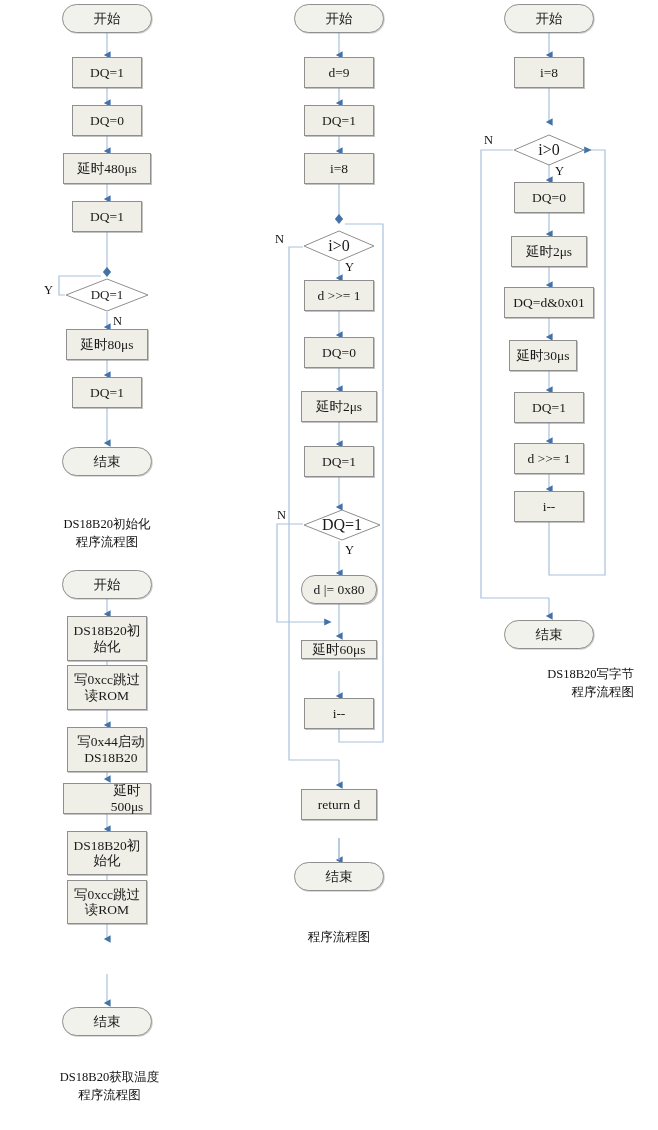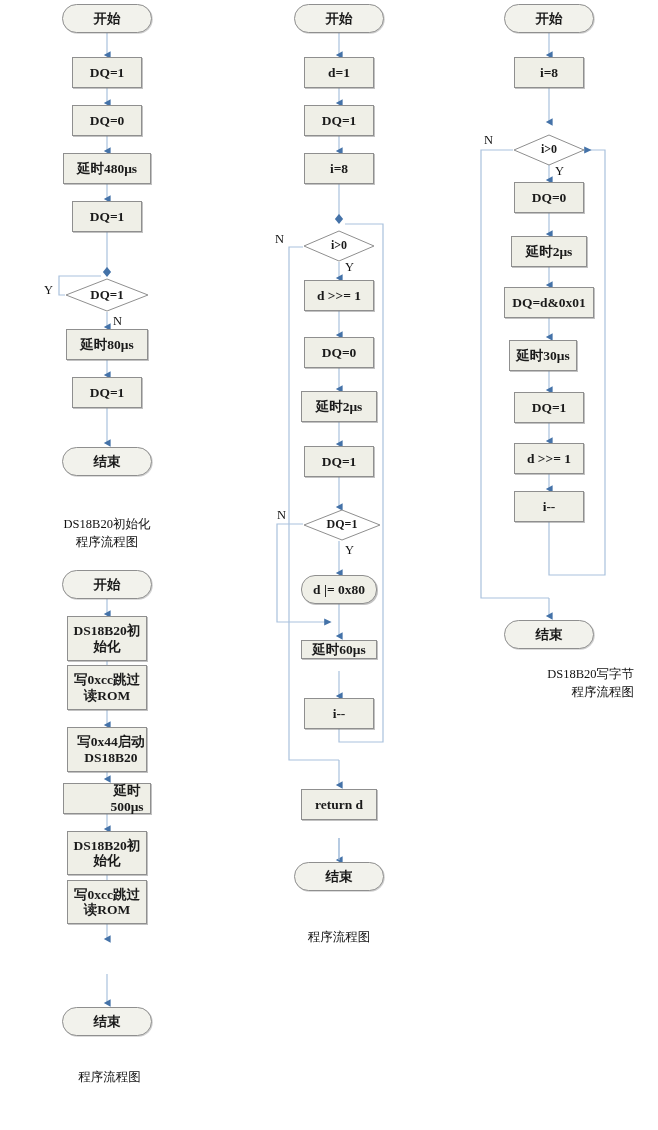--- a/index.html
+++ b/index.html
@@ -5,21 +5,21 @@
   html,body{margin:0;padding:0;background:#ffffff;}
   body{
     width:658px;height:1130px;position:relative;overflow:hidden;
     font-family:"Liberation Serif","DejaVu Serif",serif;
     color:#1a1a1a;
   }
   .canvas{position:absolute;left:0;top:0;width:658px;height:1130px;}
   svg.links{position:absolute;left:0;top:0;width:658px;height:1130px;overflow:visible;}
 
   .node{position:absolute;box-sizing:border-box;display:flex;align-items:center;
-        justify-content:center;text-align:center;line-height:1.12;font-weight:bold;}
+        justify-content:center;text-align:center;line-height:1.12;}
 
   .terminal{
     background:#f2f2ec;
     border:1px solid #8f8f8f;
     border-radius:999px;
     font-size:13.5px;
     box-shadow:0.8px 0.8px 0 rgba(120,120,120,0.35);
   }
   .process{
     background:#efefe7;
@@ -35,21 +35,21 @@
   .decision .dtext{position:relative;z-index:2;width:100%;text-align:center;}
 
   .caption{
     position:absolute;text-align:center;font-size:12.5px;line-height:1.45;
     color:#111;
   }
   .edgelabel{
     position:absolute;font-size:12.5px;color:#111;
     font-family:"Liberation Serif","DejaVu Serif",serif;
   }
-  .small{font-size:12px;}
+  .small{font-size:16px;}
 </style>
 </head>
 <body>
 
 <div class="canvas">
 
   <svg class="links" viewBox="0 0 658 1130" xmlns="http://www.w3.org/2000/svg">
     <defs>
       <marker id="ar" markerWidth="9" markerHeight="9" refX="4.4" refY="4.2" orient="auto" markerUnits="userSpaceOnUse">
         <path d="M0.6,0.6 L8.2,0.6 L4.4,7.4 z" fill="#4472a8"></path>
@@ -169,26 +169,27 @@
   <div class="node process" style="left:63px;top:783px;width:88px;height:31px;padding-left:40px;">延时500μs</div>
 
   <div class="node process" style="left:67px;top:831px;width:80px;height:44px;">DS18B20初始化</div>
 
   <div class="node process" style="left:67px;top:880px;width:80px;height:44px;">写0xcc跳过读ROM</div>
 
 
   <div class="node terminal" style="left:62px;top:1007px;width:90px;height:29px;">结束</div>
 
   <div class="caption" style="left:22px;top:1068px;width:175px;">
+    <div>DS18B20获取温度</div>
     <div>程序流程图</div>
   </div>
 
   <div class="node terminal" style="left:294px;top:4px;width:90px;height:29px;">开始</div>
 
-  <div class="node process" style="left:304px;top:57px;width:70px;height:31px;">d=1</div>
+  <div class="node process" style="left:304px;top:57px;width:70px;height:31px;">d=9</div>
 
   <div class="node process" style="left:304px;top:105px;width:70px;height:31px;">DQ=1</div>
 
   <div class="node process" style="left:304px;top:153px;width:70px;height:31px;">i=8</div>
 
   <div class="node decision" style="left:303px;top:230px;width:72px;height:32px;">
     <svg class="dshape" viewBox="0 0 72 32" preserveAspectRatio="none">
       <polygon points="36,1 71,16 36,31 1,16" fill="#ffffff" stroke="#8f8f8f" stroke-width="1"></polygon>
     </svg>
     <span class="dtext small">i&gt;0</span>

